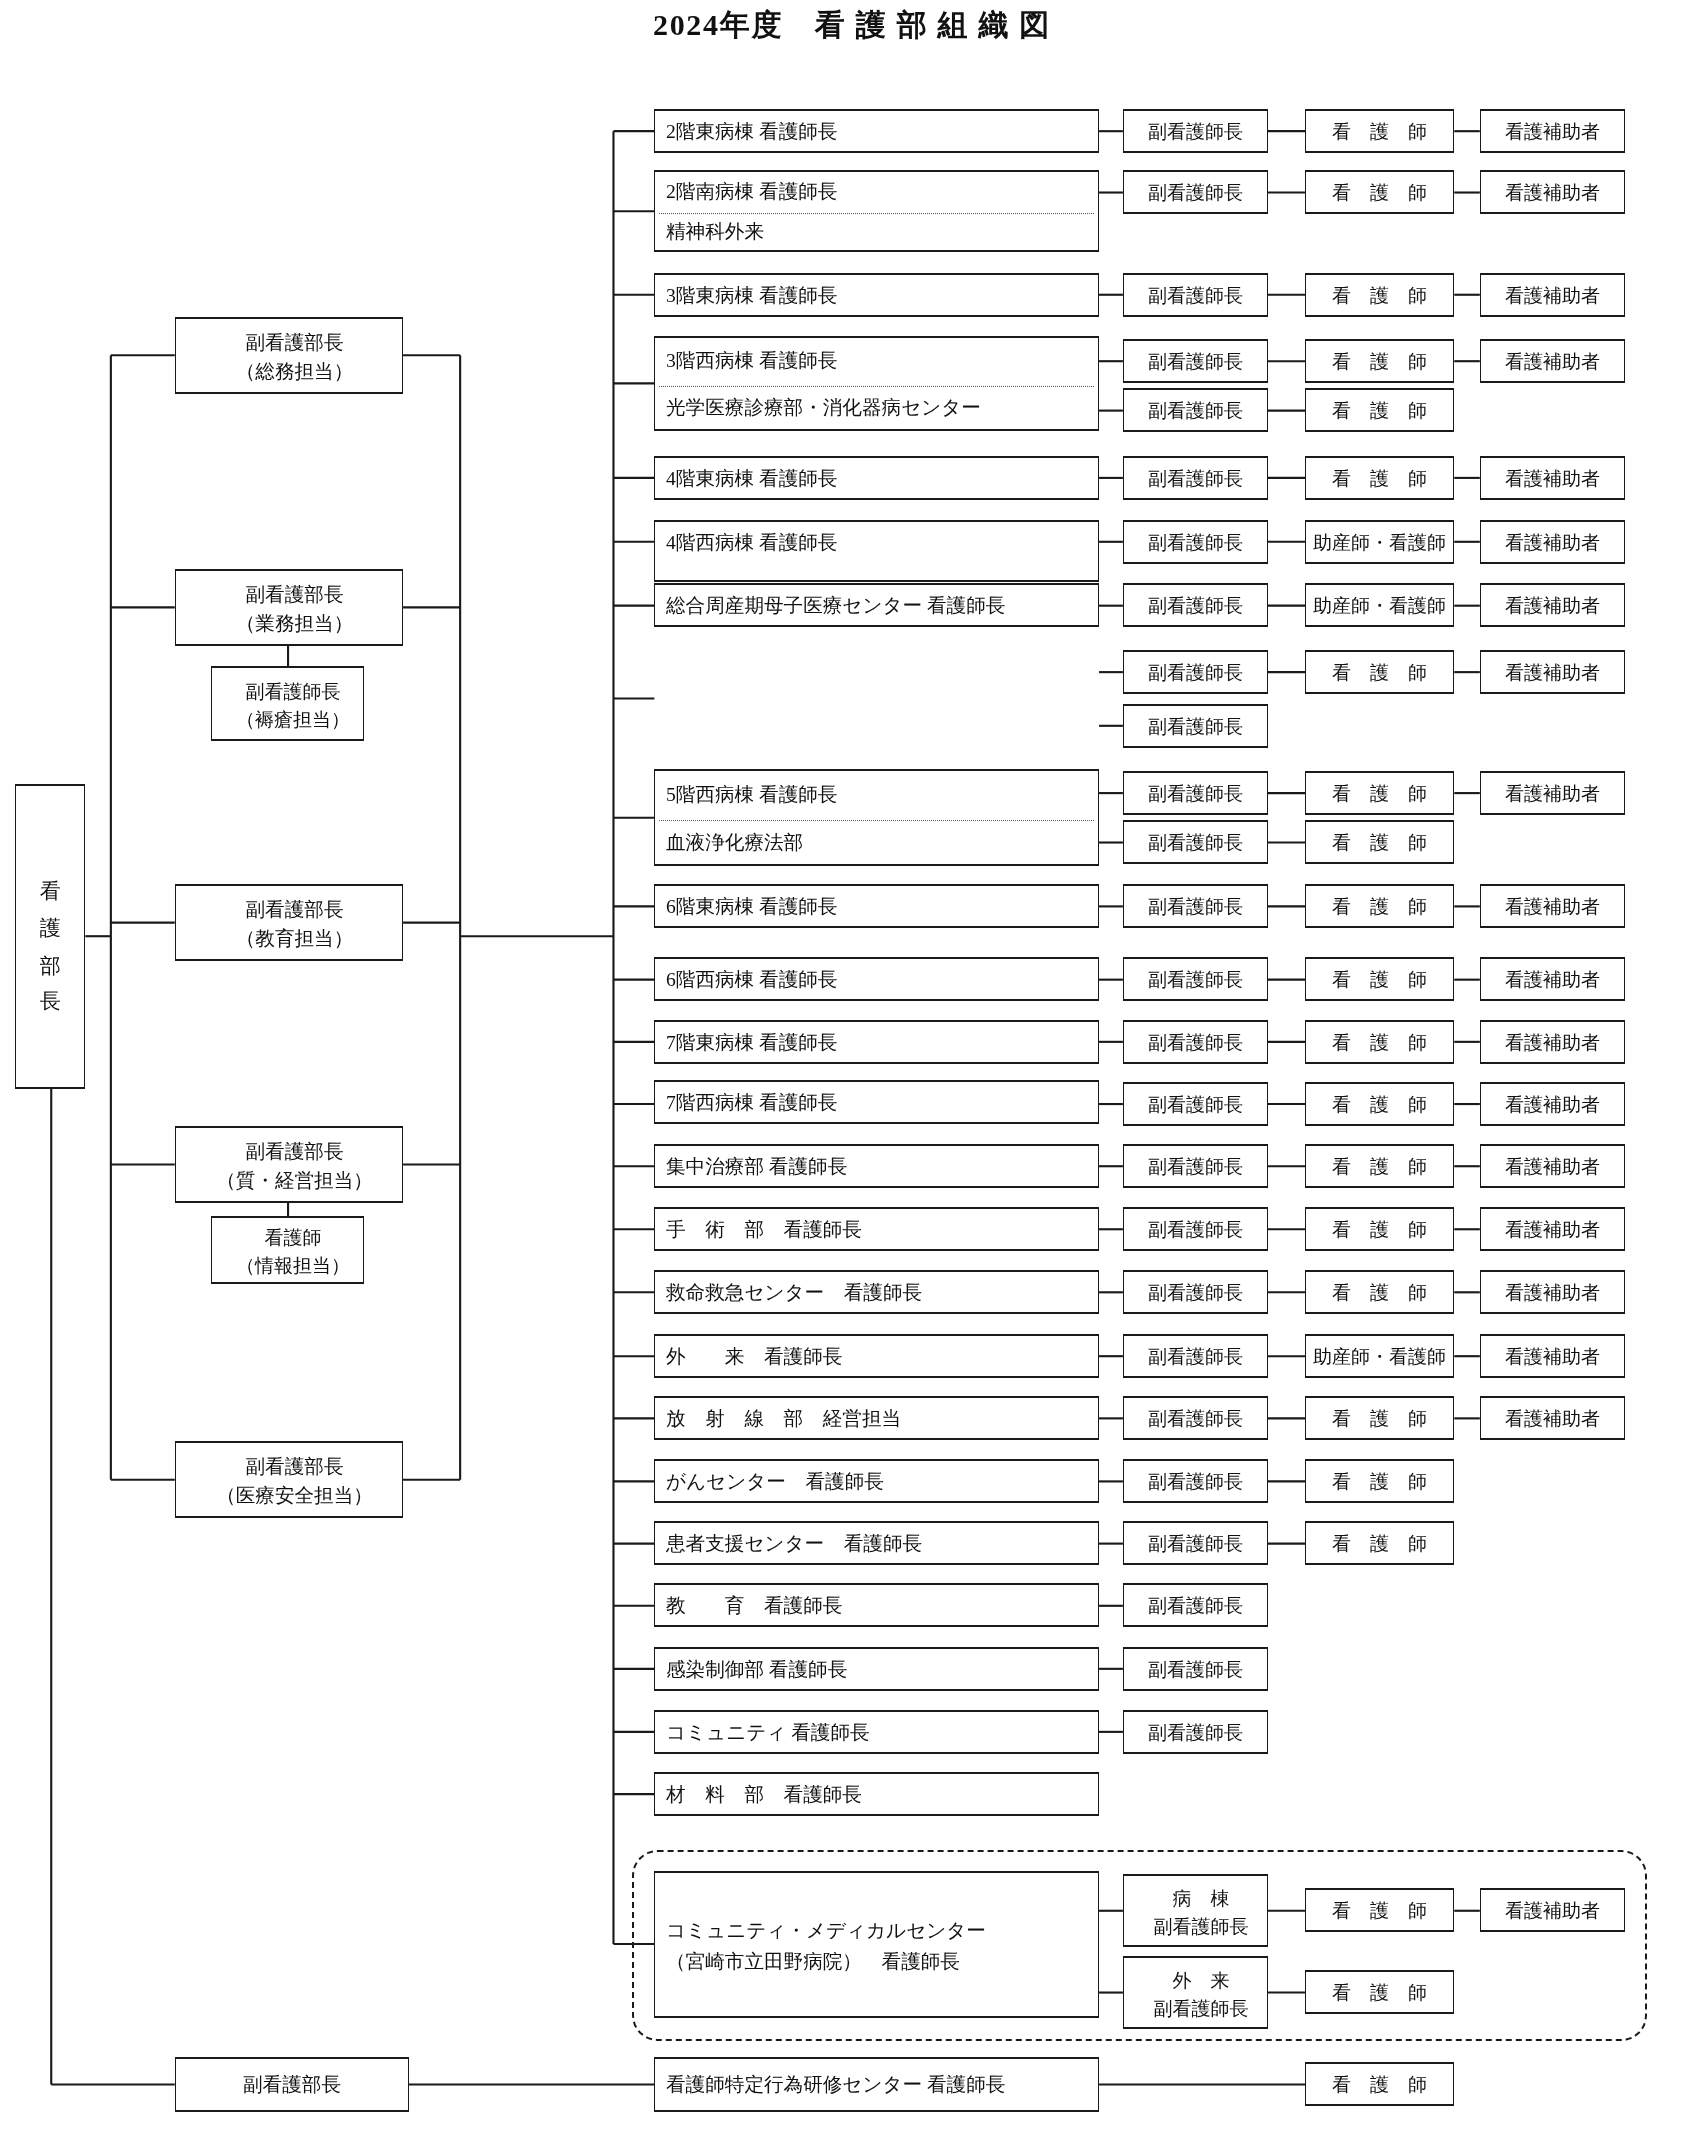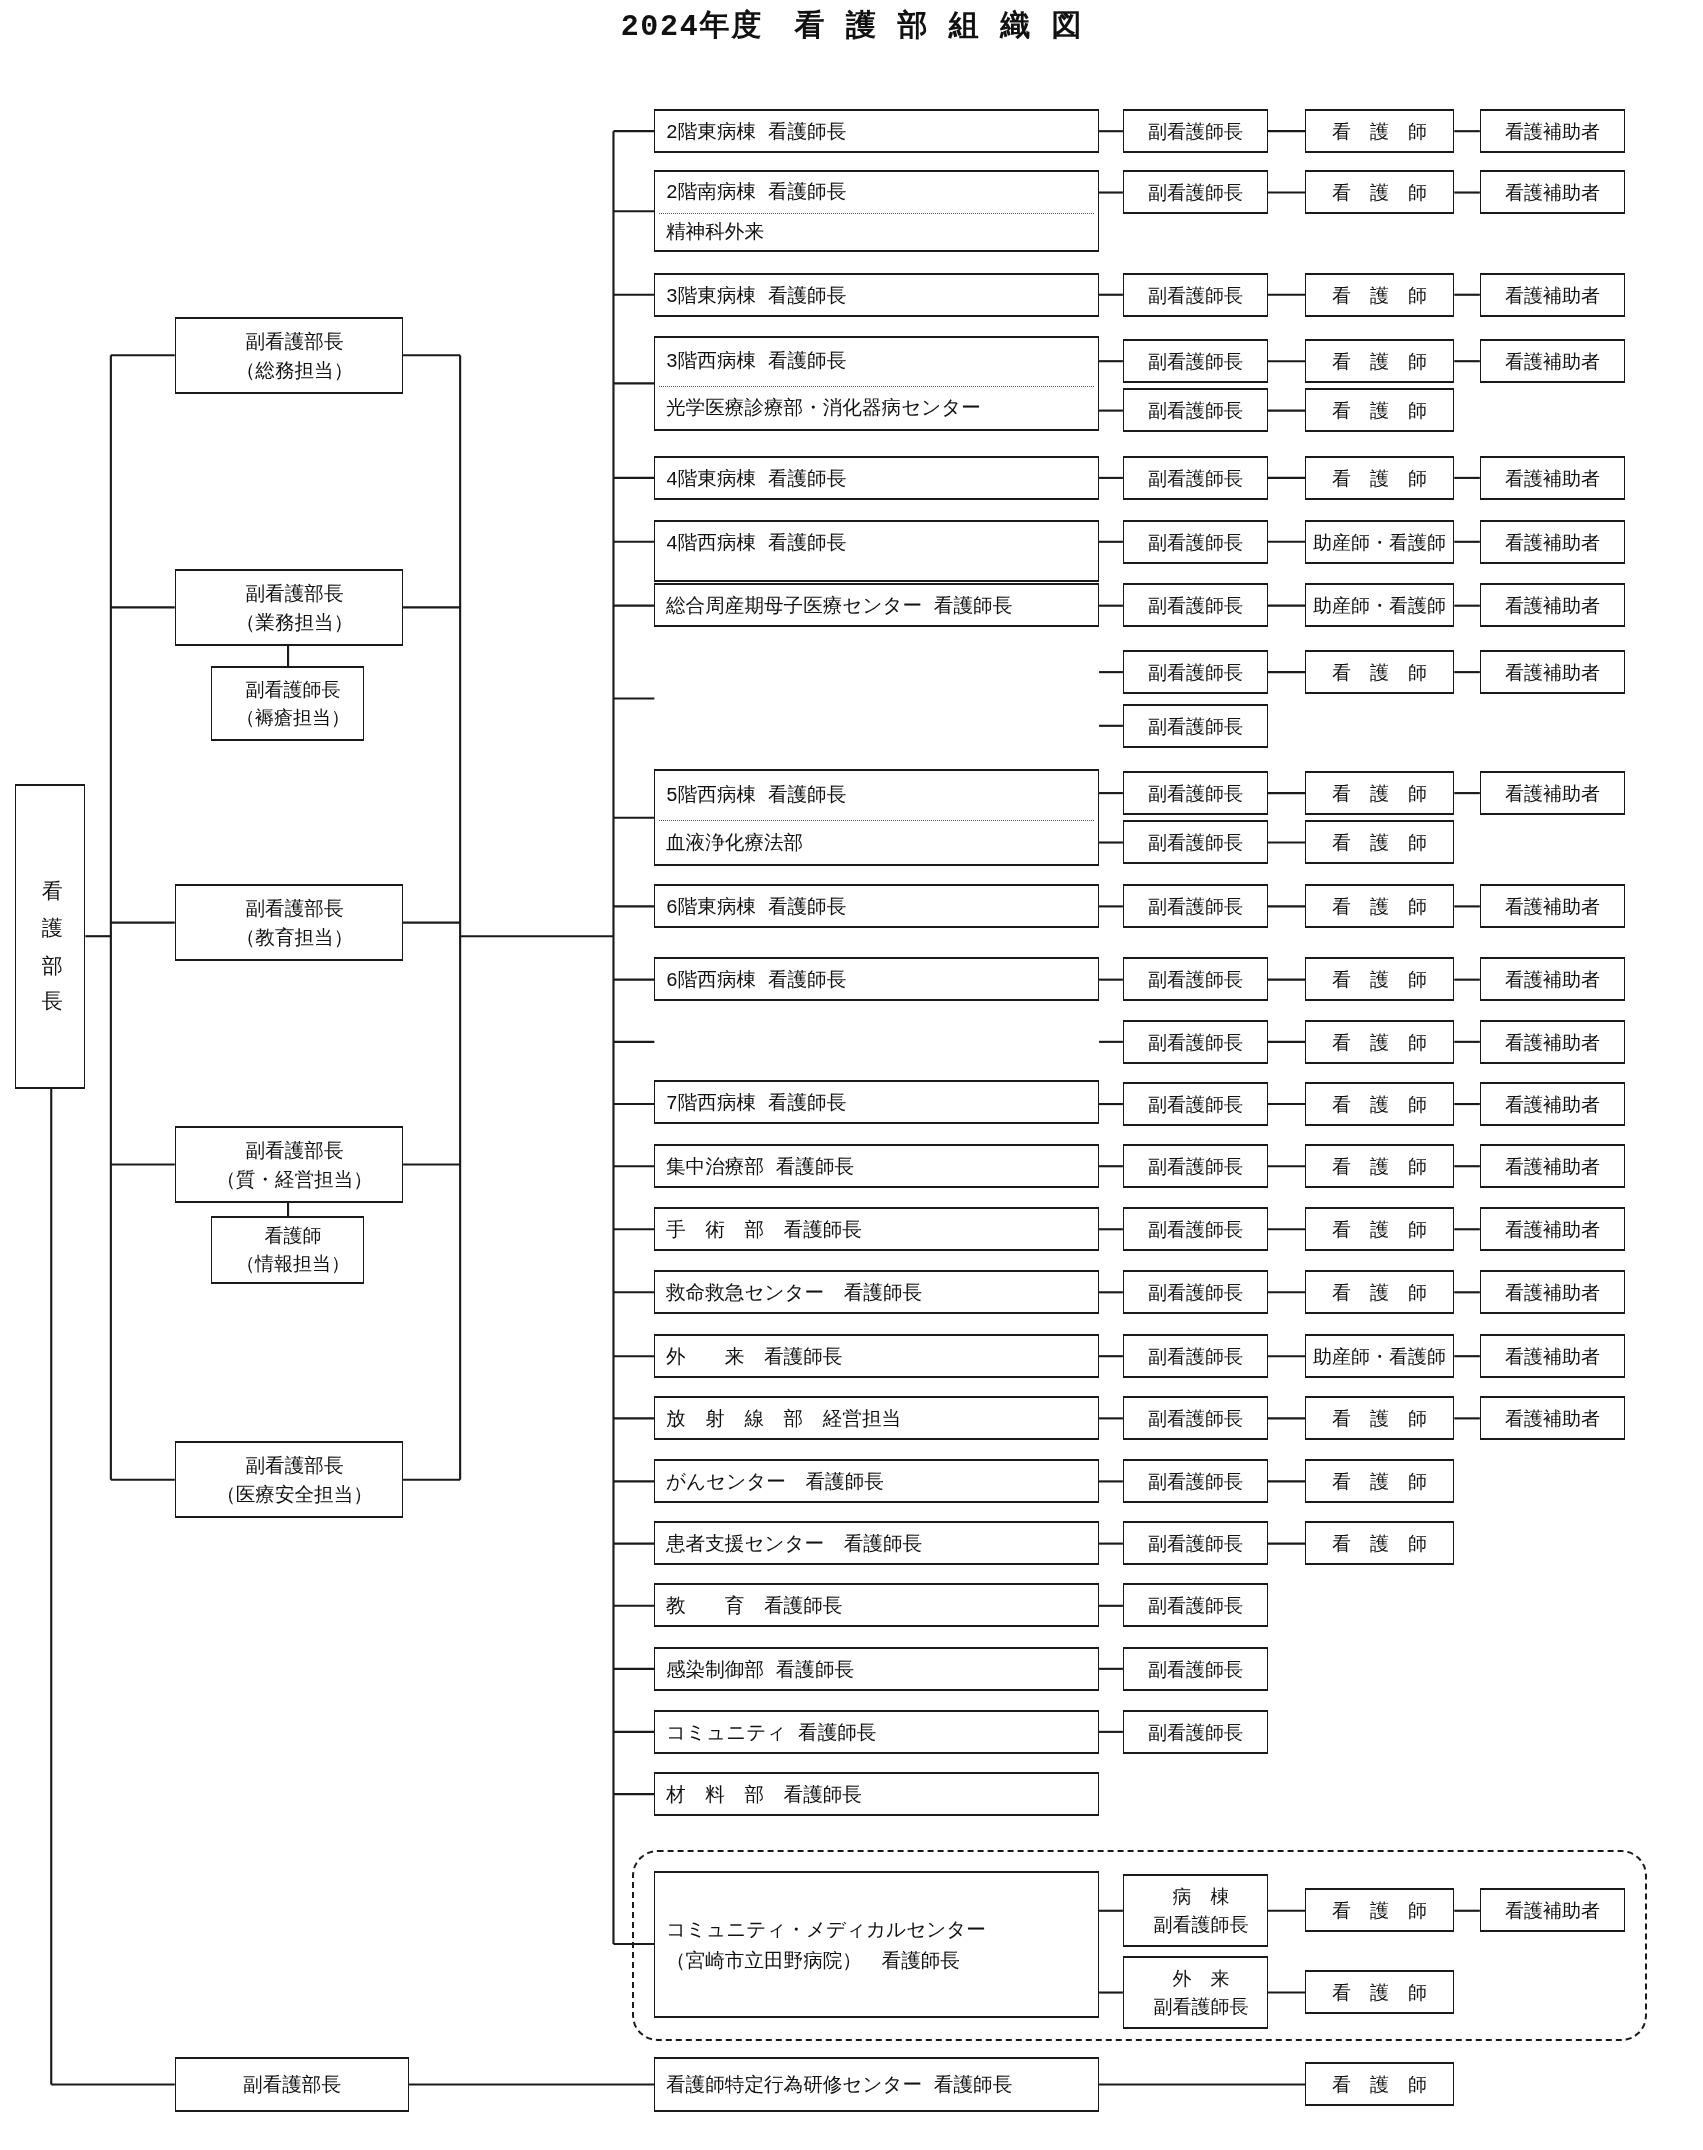--- a/index.html
+++ b/index.html
@@ -1,17 +1,17 @@
 <!DOCTYPE html>
 <html style="font-size:13.6px"><head>
 <meta charset="utf-8">
 <style>
   html,body{margin:0;padding:0;background:#fff;}
   #stage{position:relative;width:1704px;height:2151px;background:#fff;
-         font-family:Liberation Mono, monospace;color:#111;}
+         font-family:Liberation Serif, serif;color:#111;}
   #title{position:absolute;top:5.1px;left:0;width:100%;text-align:center;
          font-size:30px;font-weight:bold;letter-spacing:1.7px;}
   svg.wires{position:absolute;left:0;top:0;}
   .box{position:absolute;background:#fff;border:1.7px solid #1a1a1a;
        border-top-width:2.6px;border-bottom-width:2.6px;box-sizing:border-box;}
   .lbl{position:absolute;left:0;right:0;display:flex;align-items:center;
        padding-left:11px;font-size:19.6px;white-space:nowrap;box-sizing:border-box;}
   .ctr{justify-content:center;padding-left:0;}
   .two{flex-direction:column;justify-content:center;line-height:1.45;text-align:center;}
   .lines-left{flex-direction:column;justify-content:center;align-items:flex-start;line-height:1.55;}
@@ -333,20 +333,23 @@
     </div>
     <div class="box" style="left: 1123px; top: 957px; width: 145px; height: 44px;">
       <div class="lbl ctr small" style="top: 0px; height: 41px;">副看護師長</div>
     </div>
     <div class="box" style="left: 1305px; top: 957px; width: 149px; height: 44px;">
       <div class="lbl ctr small" style="top: 0px; height: 41px;">看　護　師</div>
     </div>
     <div class="box" style="left: 1480px; top: 957px; width: 145px; height: 44px;">
       <div class="lbl ctr small" style="top: 0px; height: 41px;">看護補助者</div>
     </div>
+    <div class="box" style="left: 654px; top: 1020px; width: 445px; height: 44px;">
+      <div class="lbl" style="top: 0px; height: 40px;">7階東病棟 看護師長</div>
+    </div>
     <div class="box" style="left: 1123px; top: 1020px; width: 145px; height: 44px;">
       <div class="lbl ctr small" style="top: 0px; height: 41px;">副看護師長</div>
     </div>
     <div class="box" style="left: 1305px; top: 1020px; width: 149px; height: 44px;">
       <div class="lbl ctr small" style="top: 0px; height: 41px;">看　護　師</div>
     </div>
     <div class="box" style="left: 1480px; top: 1020px; width: 145px; height: 44px;">
       <div class="lbl ctr small" style="top: 0px; height: 41px;">看護補助者</div>
     </div>
     <div class="box" style="left: 654px; top: 1080px; width: 445px; height: 44px;">

